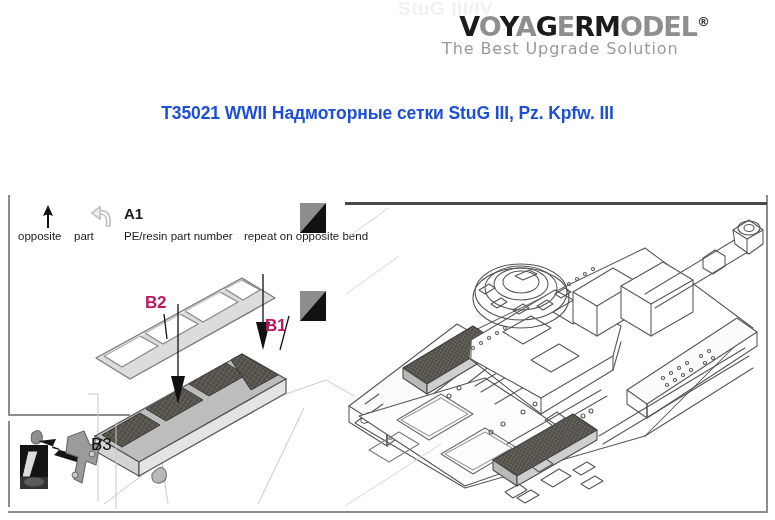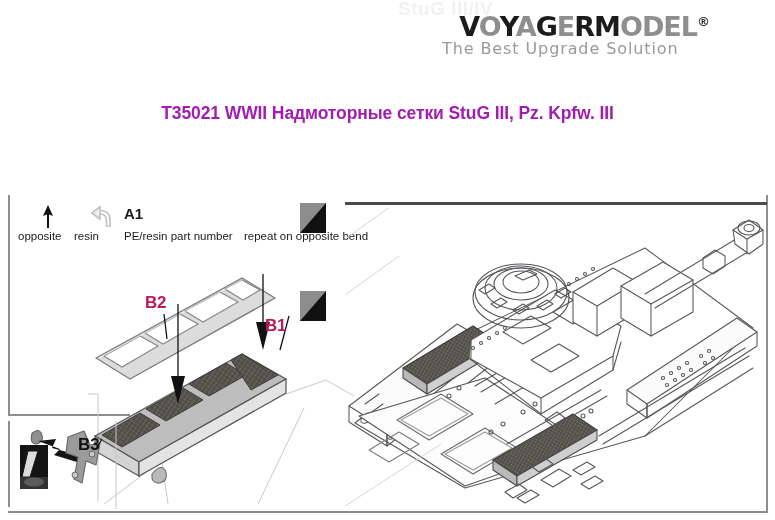--- a/index.html
+++ b/index.html
@@ -29,21 +29,21 @@
   .brand-word .g{color:#8e8e8e;}
   .brand-reg{font-size:13px;vertical-align:super;color:#3a3a3a;letter-spacing:0;}
   .brand-sub{
     margin-top:-2px;font-size:16px;color:#9a9a9a;letter-spacing:.9px;
     font-family:"DejaVu Sans",sans-serif;white-space:nowrap;padding-left:12px;
   }
 
   
   .title{
     position:absolute;left:0;top:103px;width:775px;text-align:center;
-    font-size:17.5px;font-weight:bold;letter-spacing:-.1px;color:#a21caf;
+    font-size:17.5px;font-weight:bold;letter-spacing:-.1px;color:#1d4ed8;
     white-space:nowrap;
   }
 
   
   .plate{position:absolute;left:0px;top:188px;width:775px;height:332px;}
   .plate-border-l{position:absolute;left:8px;top:7px;width:1.6px;height:219px;background:#8d8d8d;}
   .plate-border-l2{position:absolute;left:8px;top:233px;width:1.6px;height:86px;background:#8d8d8d;}
   .plate-divider{position:absolute;left:8px;top:226px;width:122px;height:1.6px;background:#8d8d8d;}
   .plate-bottom{position:absolute;left:8px;top:323px;width:760px;height:1.8px;background:#8d8d8d;}
   .plate-right{position:absolute;left:766px;top:7px;width:1.8px;height:317px;background:#8d8d8d;}
@@ -69,21 +69,21 @@
   .ic-repeat2{position:absolute;left:300px;top:103px;width:26px;height:30px;}
 
   
   .parts{position:absolute;left:90px;top:88px;width:270px;height:230px;}
   .lbl{position:absolute;font-size:17px;font-weight:bold;color:#be185d;letter-spacing:-.3px;}
   .lbl-b2{left:55px;top:17px;}
   .lbl-b1{left:175px;top:40px;}
 
   
   .b3{position:absolute;left:8px;top:233px;width:122px;height:90px;}
-  .b3-lbl{position:absolute;left:70px;top:14px;font-size:17px;font-weight:bold;color:#111;}
+  .b3-lbl{position:absolute;left:83px;top:14px;font-size:17px;font-weight:normal;color:#111;}
 
   svg{display:block;overflow:visible;}
 </style>
 </head>
 <body>
 
 <div class="page">
 
   <div class="watermark">StuG III/IV</div>
 
@@ -112,21 +112,21 @@
       </div>
       <div class="lg-item lg-install">opposite</div>
 
       <div class="ic-bend">
         <svg width="26" height="26" viewBox="0 0 26 26">
           <path d="M4 10 L12 4 L12 7.5 C19 7.5 22 11 22 17 L22 23 L18.5 23 L18.5 17.5
                    C18.5 13.5 17 11 12 11 L12 16 Z" fill="none" stroke="#c2c2c2" stroke-width="1.7" stroke-linejoin="round"></path>
           <path d="M4 10 L12 4 L12 16 Z" fill="#ededed" stroke="#c2c2c2" stroke-width="1.5"></path>
         </svg>
       </div>
-      <div class="lg-item lg-bend">resin</div>
+      <div class="lg-item lg-bend">part</div>
 
       <div class="lg-item lg-part-num">A1</div>
       <div class="lg-item lg-part">PE/resin part number</div>
 
       <div class="ic-repeat">
         <div class="sq-rep"></div>
       </div>
       <div class="lg-item lg-repeat">repeat on opposite bend</div>
     </div>
 

